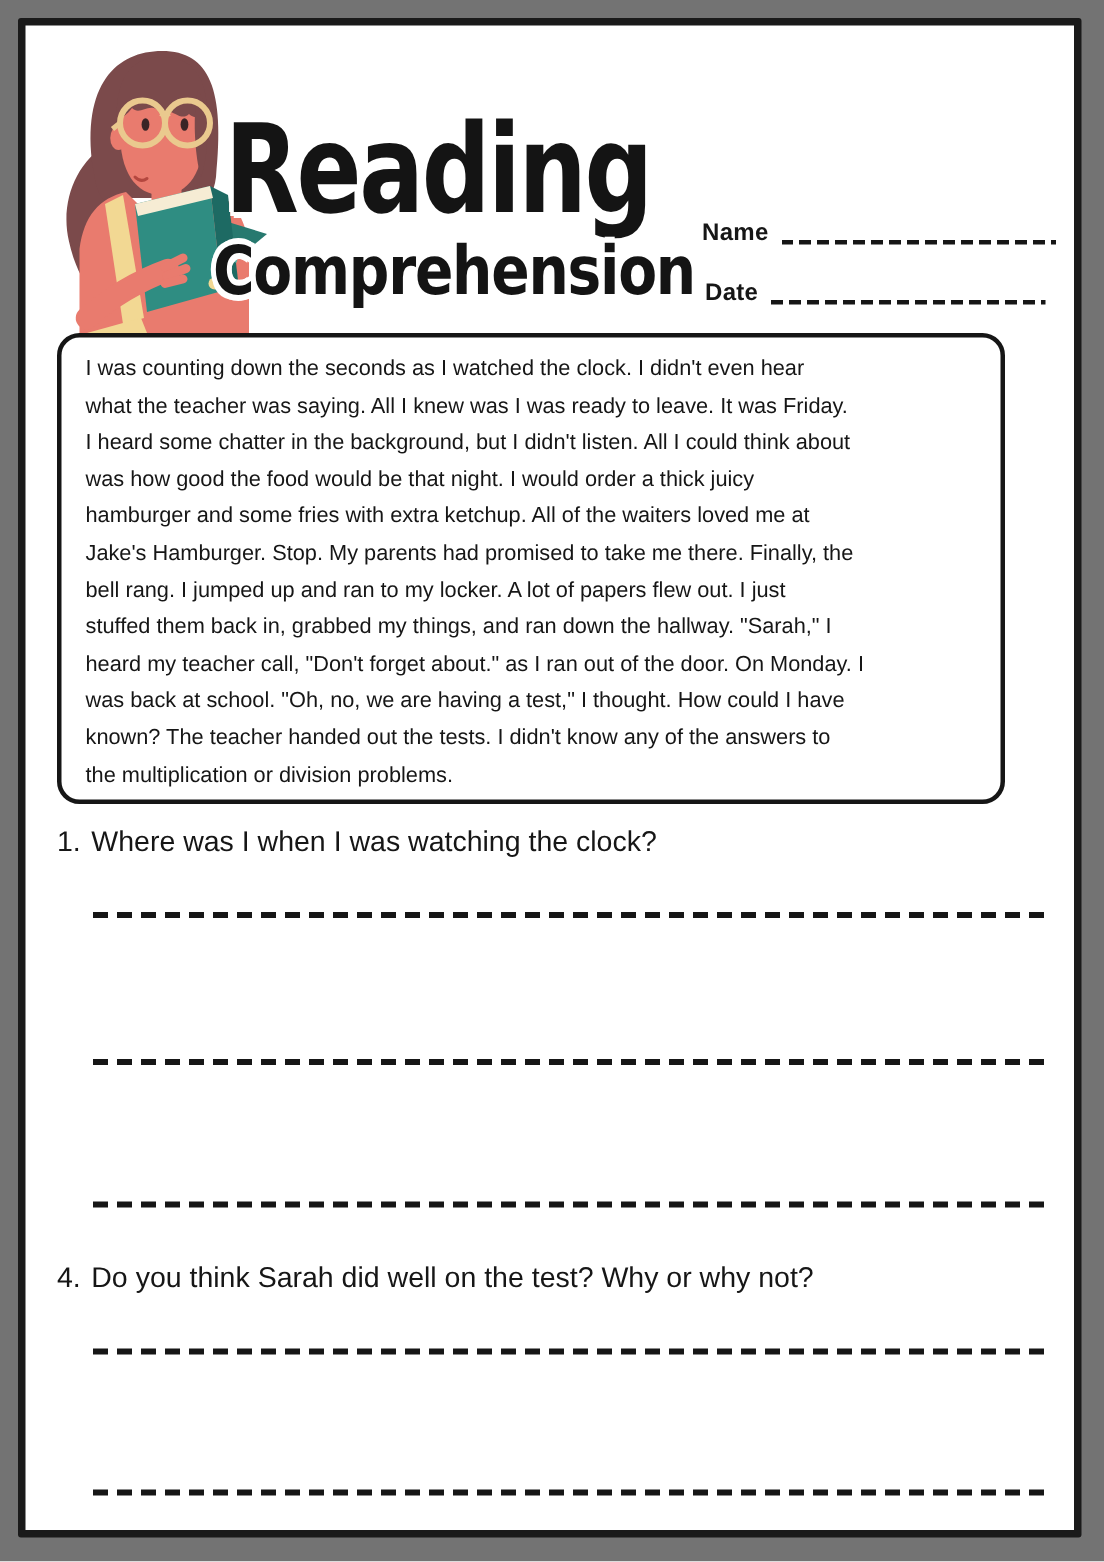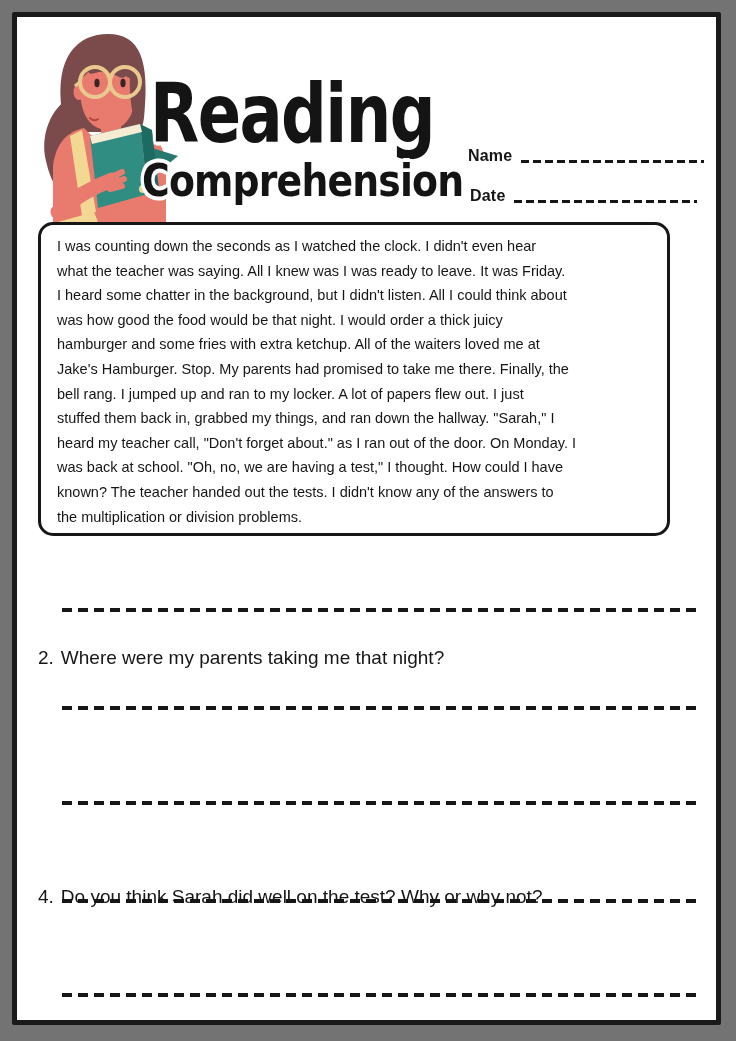--- a/index.html
+++ b/index.html
@@ -34,21 +34,21 @@
   .passage-box{
     position:absolute;left:38px;top:222px;width:632px;height:314px;
     border:3px solid #161616;border-radius:15px;background:#ffffff;box-sizing:border-box;
   }
   .passage{
     margin:9px 16px;font-size:14.5px;line-height:24.6px;letter-spacing:0px;
     white-space:pre-line;color:#161616;
   }
   .question{position:absolute;left:38px;width:664px;font-size:19px;white-space:nowrap;}
   .q-num{margin-right:7px;}
-  .q1{top:551px;} .q2{top:647px;} .q3{top:744px;} .q4{top:842px;margin-top:44px;} .q5{top:939px;}
+  .q1{top:551px;} .q2{top:647px;} .q3{top:744px;} .q4{top:842px;} .q5{top:939px;}
   .answer-line{
     position:absolute;left:62px;width:638px;height:4px;
     background:repeating-linear-gradient(90deg,#161616 0 10px,transparent 10px 16px);
   }
   .a1{top:608px;} .a2{top:706px;} .a3{top:801px;} .a4{top:899px;} .a5{top:993px;}
 </style>
 </head>
 <body>
 
 <div class="sheet">
@@ -131,25 +131,25 @@
 hamburger and some fries with extra ketchup. All of the waiters loved me at
 Jake's Hamburger. Stop. My parents had promised to take me there. Finally, the
 bell rang. I jumped up and ran to my locker. A lot of papers flew out. I just
 stuffed them back in, grabbed my things, and ran down the hallway. "Sarah," I
 heard my teacher call, "Don't forget about." as I ran out of the door. On Monday. I
 was back at school. "Oh, no, we are having a test," I thought. How could I have
 known? The teacher handed out the tests. I didn't know any of the answers to
 the multiplication or division problems.</div>
   </div>
 
+  <div class="question q1">
+    <span class="q-num">1.</span><span class="q-text">Where was I when I was watching the clock?</span>
+  </div>
   <div class="answer-line a1"></div>
 
-  <div class="question q2">
-    <span class="q-num">2.</span><span class="q-text">Where were my parents taking me that night?</span>
-  </div>
   <div class="answer-line a2"></div>
 
   <div class="answer-line a3"></div>
 
   <div class="question q4">
     <span class="q-num">4.</span><span class="q-text">Do you think Sarah did well on the test? Why or why not?</span>
   </div>
   <div class="answer-line a4"></div>
 
   <div class="answer-line a5"></div>

